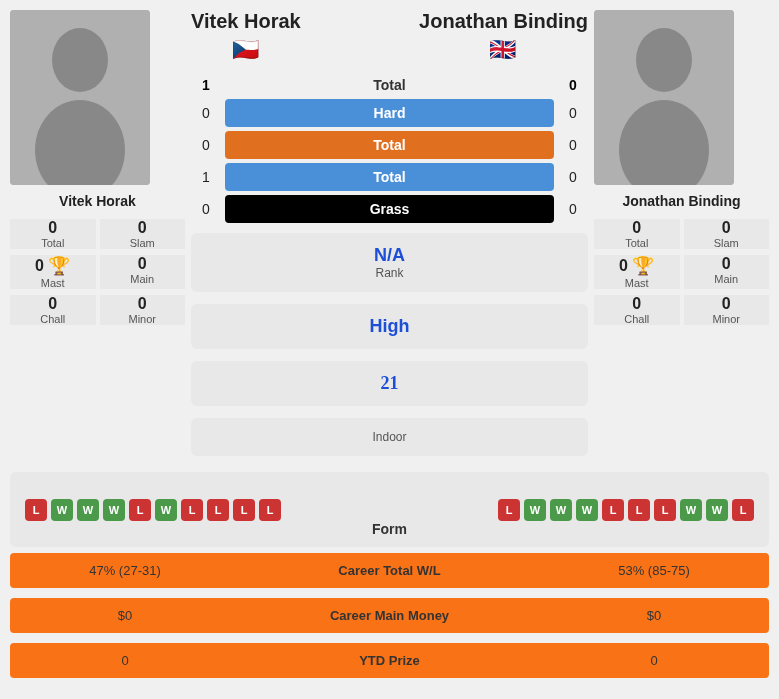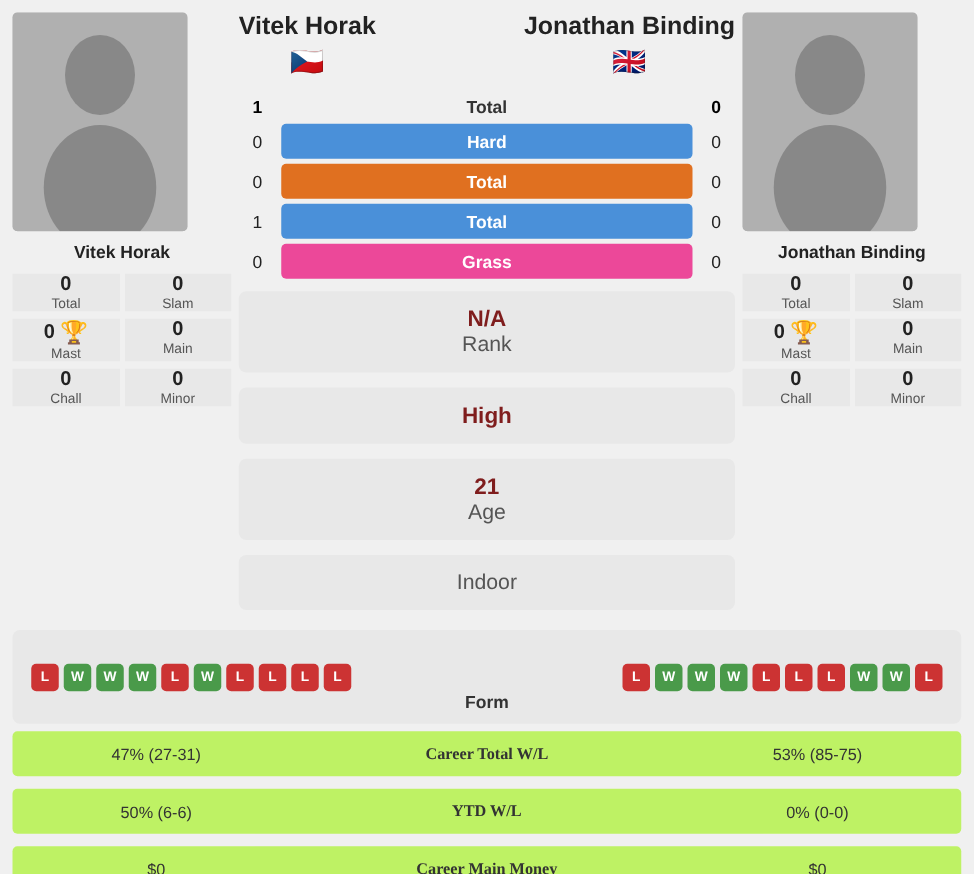--- a/index.html
+++ b/index.html
@@ -91,39 +91,39 @@
       border-radius: 4px;
       color: white;
       font-weight: bold;
       font-size: 14px;
       margin: 0 4px;
     }
 
     .surface-hard { background: #4a90d9; }
     .surface-clay { background: #e07020; }
     .surface-indoor { background: #4a90d9; }
-    .surface-grass { background: #ec4899; }
+    .surface-grass { background: #000000; }
 
     
     .middle-stat-box {
       background: #e8e8e8;
       border-radius: 6px;
       padding: 12px 10px;
       text-align: center;
       margin-bottom: 8px;
     }
 
     .middle-stat-box .val {
       font-size: 18px;
       font-weight: bold;
-      color: #7f1d1d;
+      color: #1d4ed8;
     }
 
     .middle-stat-box .lbl {
-      font-size: 17px;
+      font-size: 12px;
       color: #555;
     }
 
     
     .form-section {
       background: #e8e8e8;
       border-radius: 6px;
       padding: 10px 15px;
       display: flex;
       align-items: center;
@@ -155,36 +155,35 @@
       font-size: 14px;
       font-weight: bold;
       color: #333;
       text-align: center;
       min-width: 80px;
       margin-top: 39px;
     }
 
     
     .stats-row {
-      background: #bef264;
+      background: #f97316;
       border-radius: 4px;
       padding: 10px 15px;
       display: flex;
       align-items: center;
       justify-content: space-between;
       margin-bottom: 5px;
     }
 
     .stats-row-label {
       font-size: 13px;
       font-weight: bold;
       color: #333;
       text-align: center;
       flex: 1;
-      font-family: Liberation Serif, serif;
     }
 
     .stats-row-value {
       font-size: 13px;
       color: #333;
       width: 200px;
       text-align: center;
     }
 
     
@@ -380,24 +379,23 @@
           <div class="lbl">Rank</div>
         </div>
       </div>
 
       <div style="display:flex; gap:8px; margin-top:4px;">
         <div class="middle-stat-box" style="flex:1">
           <div class="val">High</div>
         </div>
       </div>
 
-      <div style="display:flex; gap:8px; margin-top:4px;">
+      <div style="display:flex; gap:8px; margin-top:4px;font-family:Liberation Serif, serif;">
         <div class="middle-stat-box" style="flex:1">
           <div class="val">21</div>
-          <div class="lbl">Age</div>
         </div>
       </div>
 
       <div style="display:flex; gap:8px; margin-top:4px;">
         <div class="middle-stat-box" style="flex:1">
           <div class="lbl">Indoor</div>
         </div>
       </div>
 
     </div>
@@ -478,25 +476,20 @@
       <div class="form-badge badge-w">W</div>
       <div class="form-badge badge-l">L</div>
     </div>
   </div>
 
   <div class="bottom-section">
     <div class="stats-row">
       <span class="stats-row-value">47% (27-31)</span>
       <span class="stats-row-label">Career Total W/L</span>
       <span class="stats-row-value">53% (85-75)</span>
-    </div>
-    <div class="stats-row">
-      <span class="stats-row-value">50% (6-6)</span>
-      <span class="stats-row-label">YTD W/L</span>
-      <span class="stats-row-value">0% (0-0)</span>
     </div>
     <div class="stats-row">
       <span class="stats-row-value">$0</span>
       <span class="stats-row-label">Career Main Money</span>
       <span class="stats-row-value">$0</span>
     </div>
     <div class="stats-row">
       <span class="stats-row-value">0</span>
       <span class="stats-row-label">YTD Prize</span>
       <span class="stats-row-value">0</span>

